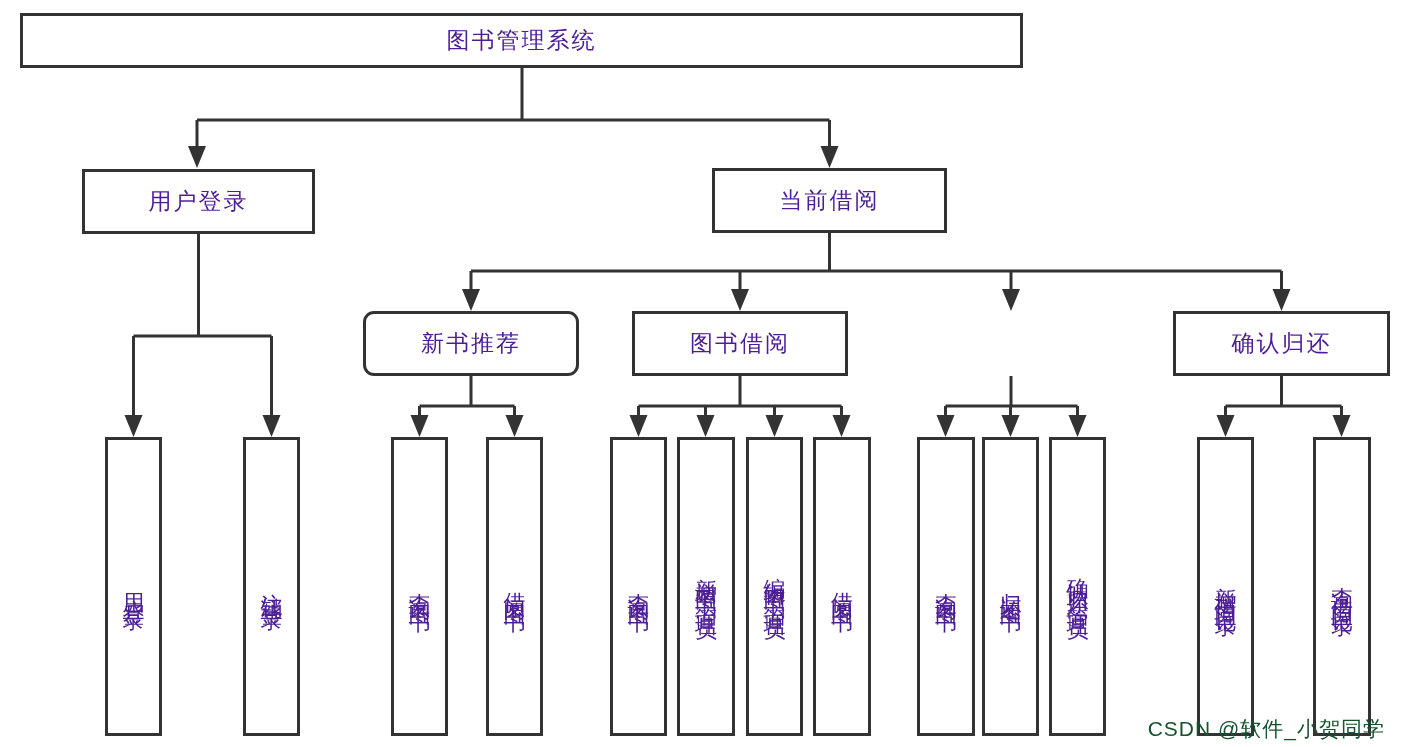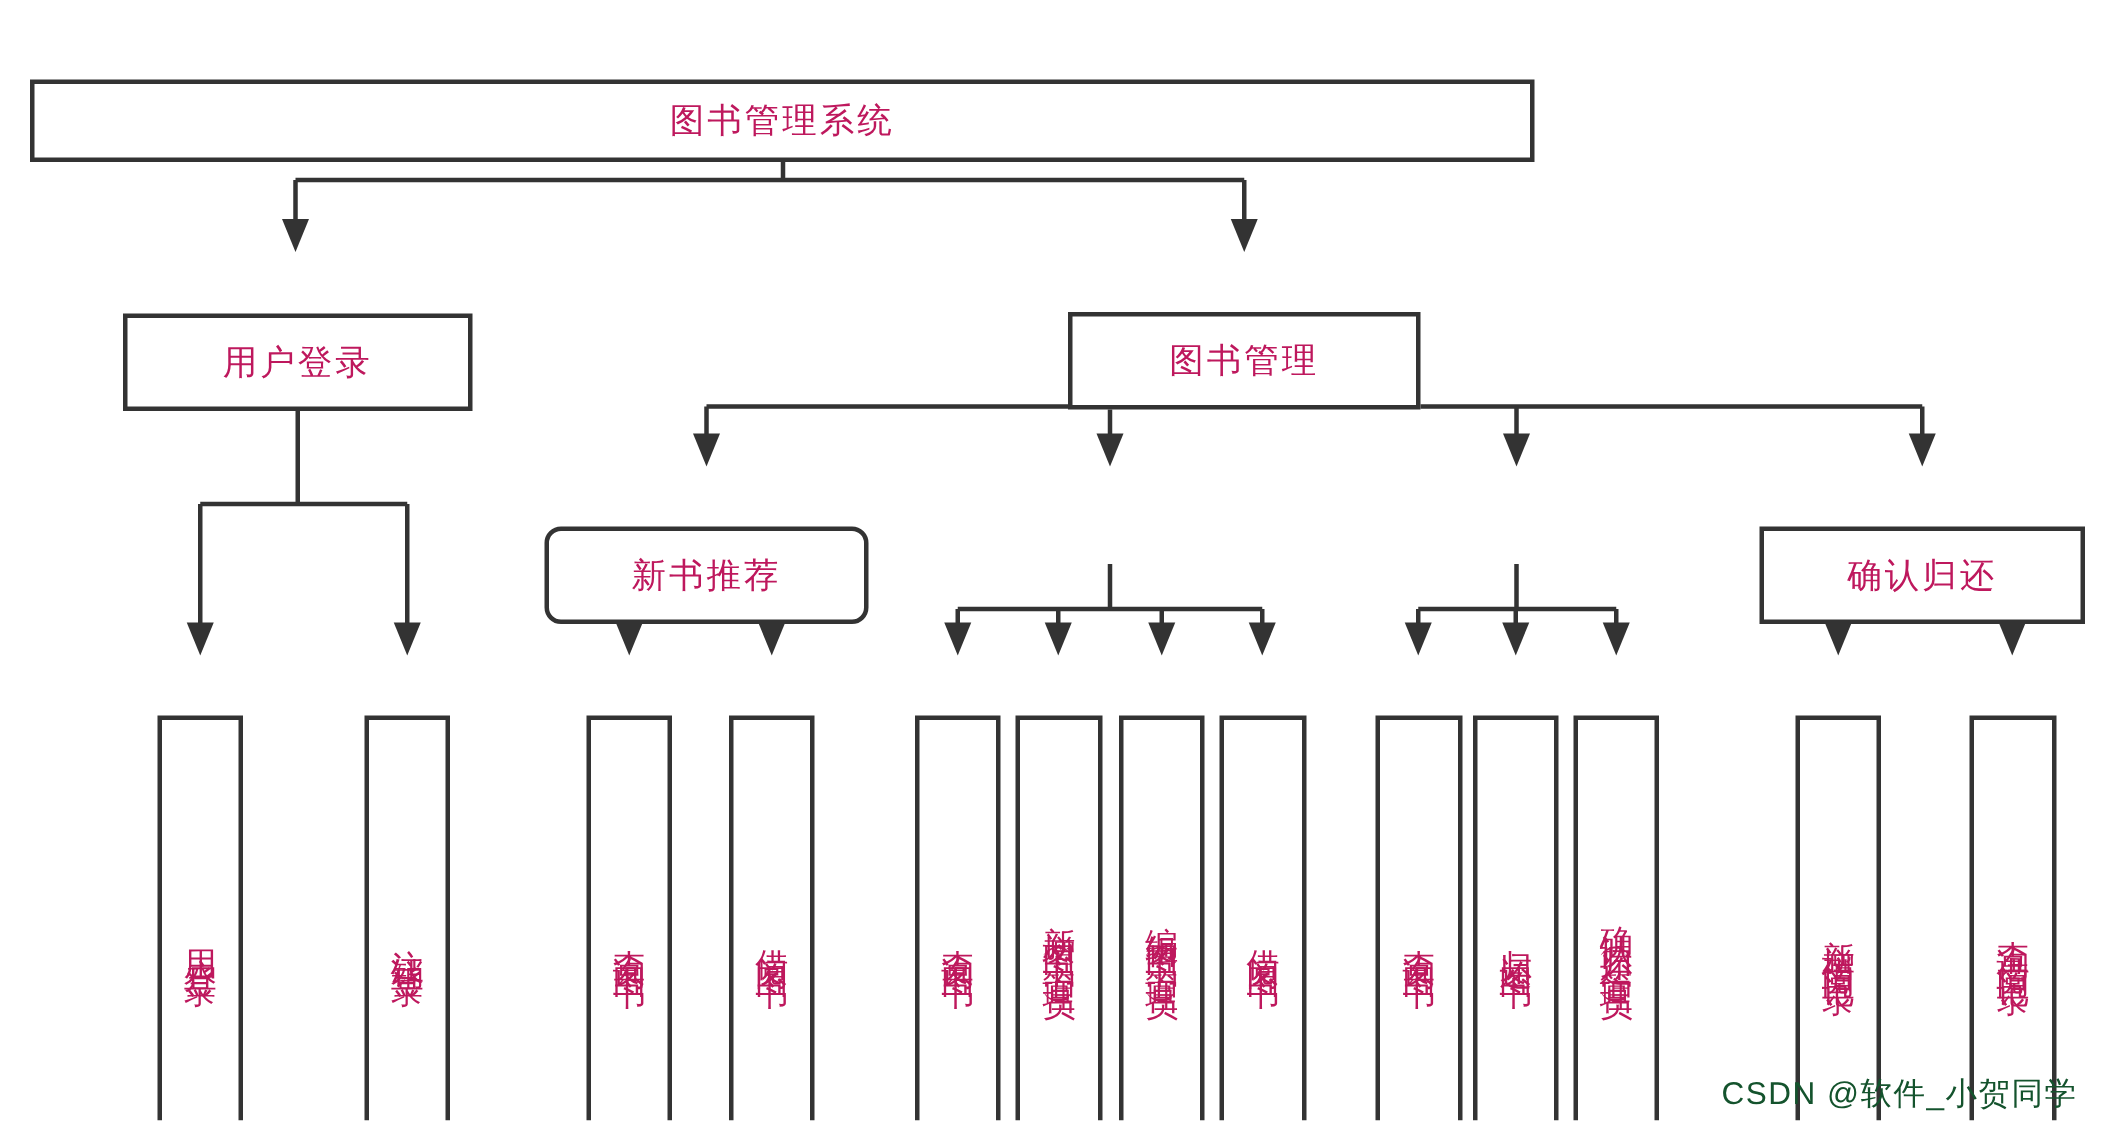--- a/index.html
+++ b/index.html
@@ -14,26 +14,25 @@
   .connectors {
     position: absolute;
     left: 0; top: 0;
     width: 1405px; height: 747px;
   }
   .node {
     position: absolute;
     box-sizing: border-box;
     background: #ffffff;
     border: 3px solid #333333;
-    color: #be185d;
+    color: #4c1d95;
     display: flex;
     align-items: center;
     justify-content: center;
     z-index: 2;
-    margin-top: 40px;
   }
   .node.h {
     font-size: 23px;
     letter-spacing: 2px;
     white-space: nowrap;
   }
   .node.v {
     writing-mode: vertical-rl;
     text-orientation: mixed;
     font-size: 22px;
@@ -85,23 +84,24 @@
       <polygon points="1001.5,415 1019.5,415 1010.5,437"></polygon>
       <polygon points="1068.5,415 1086.5,415 1077.5,437"></polygon>
       <polygon points="1216.5,415 1234.5,415 1225.5,437"></polygon>
       <polygon points="1332.5,415 1350.5,415 1341.5,437"></polygon>
     </g>
   </svg>
 
   <div class="node h" style="left:20px; top:13px; width:1003px; height:55px;">图书管理系统</div>
 
   <div class="node h" style="left:82px; top:169px; width:233px; height:65px;">用户登录</div>
-  <div class="node h" style="left:712px; top:168px; width:235px; height:65px;">图书管理</div>
+  <div class="node h" style="left:712px; top:168px; width:235px; height:65px;">当前借阅</div>
 
   <div class="node h" style="left:363px; top:311px; width:216px; height:65px;border-radius:11px;">新书推荐</div>
+  <div class="node h" style="left:632px; top:311px; width:216px; height:65px;">图书借阅</div>
   <div class="node h" style="left:1173px; top:311px; width:217px; height:65px;">确认归还</div>
 
   <div class="node v" style="left:105px; top:437px; width:57px; height:299px;">用户登录</div>
   <div class="node v" style="left:243px; top:437px; width:57px; height:299px;">注销登录</div>
 
   <div class="node v" style="left:391px; top:437px; width:57px; height:299px;">查询图书</div>
   <div class="node v" style="left:486px; top:437px; width:57px; height:299px;">借阅图书</div>
 
   <div class="node v" style="left:610px; top:437px; width:57px; height:299px;">查询图书</div>
   <div class="node v" style="left:677px; top:437px; width:58px; height:299px;">新增图书（管理员）</div>

